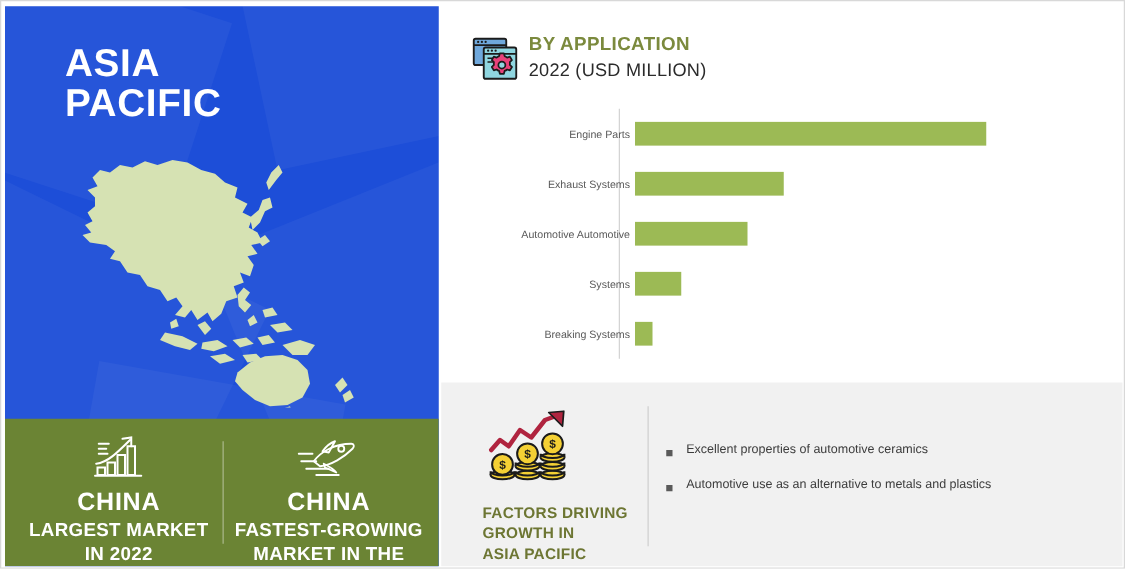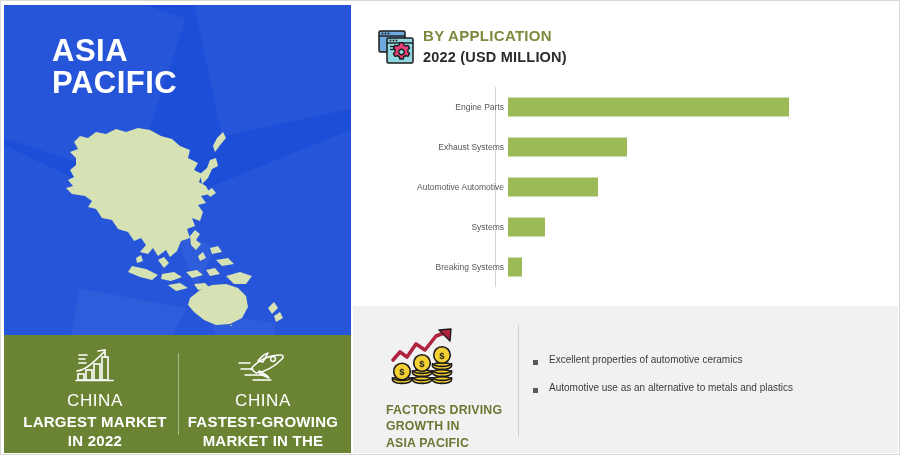--- a/index.html
+++ b/index.html
@@ -57,21 +57,21 @@
     position: absolute;
     top: 10px;
     text-align: center;
     color: #ffffff;
   }
   .stat-left { left: 12px; width: 158px; }
   .stat-right { left: 180px; width: 158px; }
   .stat-icon { height: 42px; display:flex; align-items:center; justify-content:center; }
   .stat-icon svg { display:block; }
   .stat-title {
-    font-size: 17px; font-weight: normal;
+    font-size: 20px; font-weight: bold;
     letter-spacing: 0.6px;
     margin-top: 4px;
   }
   .stat-sub {
     font-size: 15px; font-weight: bold;
     letter-spacing: 0.25px;
     line-height: 1.25;
     margin-top: 2px;
     white-space: pre-line;
   }
@@ -94,21 +94,21 @@
     left: 22px; top: 20px;
     display: flex; align-items: center; gap: 4px;
   }
   .chart-header .hdr-icon { width: 44px; height: 44px; flex: 0 0 44px; }
   .chart-header .hdr-icon svg { display:block; width:44px; height:44px; }
   .hdr-text-1 {
     color: #7b8a3d; font-size: 15px; font-weight: bold;
     letter-spacing: 0.3px; line-height: 1.15;
   }
   .hdr-text-2 {
-    color: #2b2b2b; font-size: 14.5px; font-weight: bold;
+    color: #2b2b2b; font-size: 14.5px; font-weight: normal;
     letter-spacing: 0.2px; line-height: 1.3; margin-top: 3px;
   }
 
   .plot {
     position: absolute;
     left: 0; top: 82px;
     width: 545px; height: 200px;
   }
   .axis-line {
     position: absolute;

